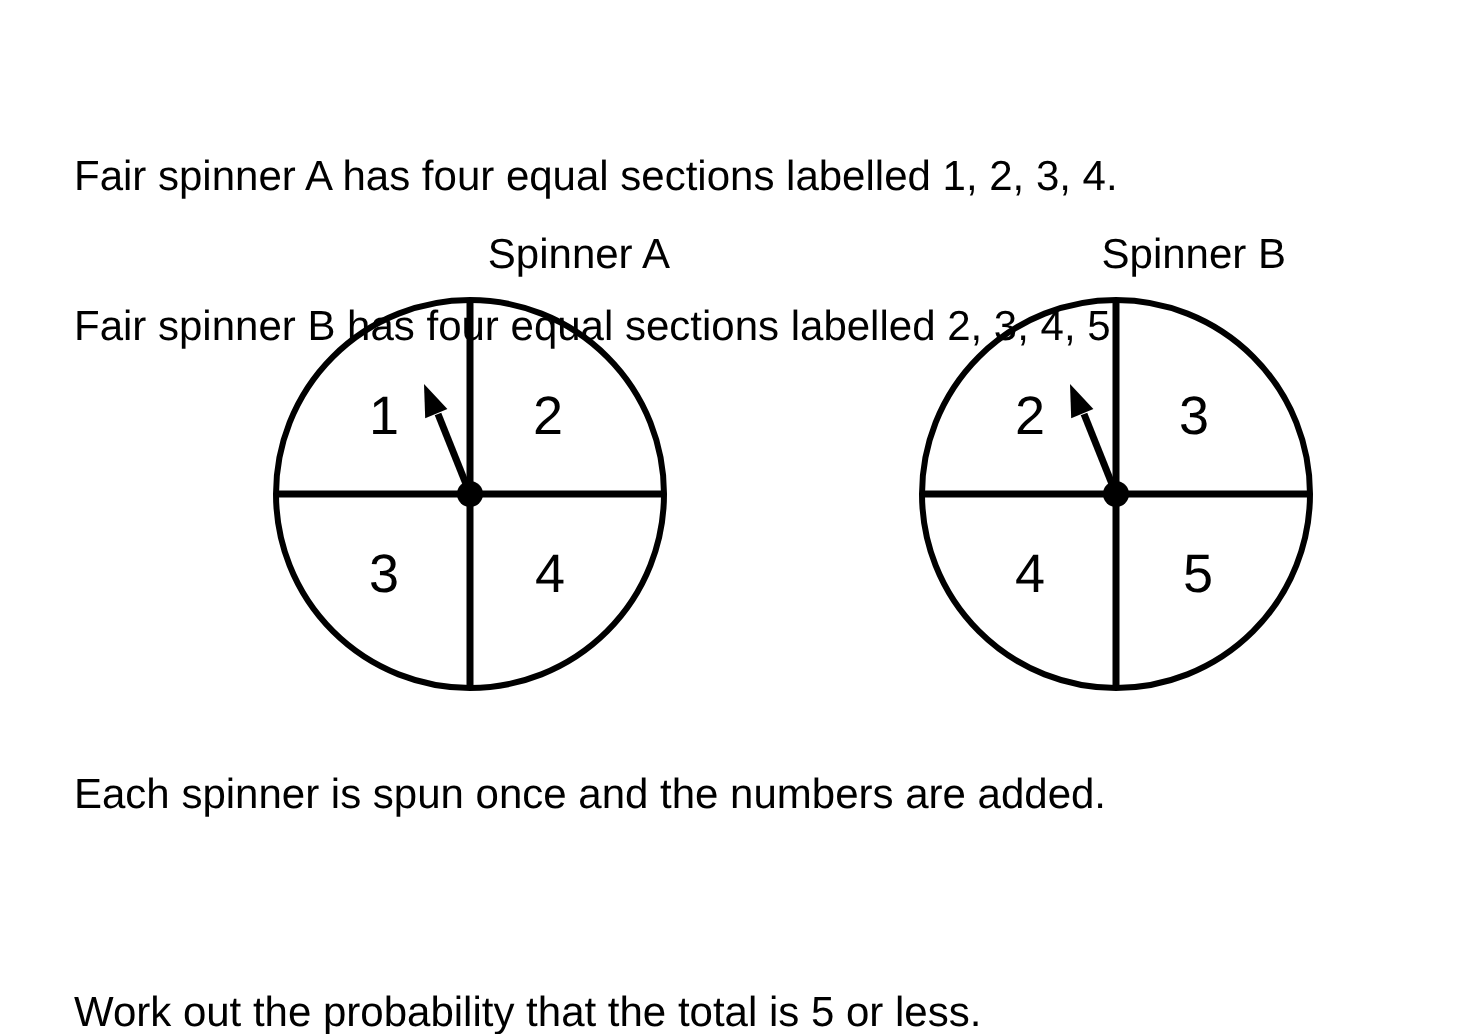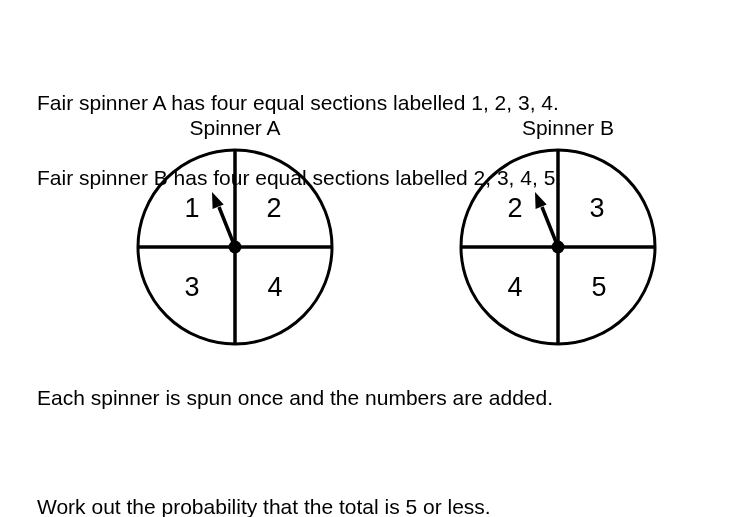--- a/index.html
+++ b/index.html
@@ -16,28 +16,28 @@
     font-family: "Liberation Sans", sans-serif;
     overflow: hidden;
   }
   .textblock {
     position: absolute;
     font-size: 21px;
     line-height: 25px;
     white-space: pre;
     color: #000;
   }
-  .intro      { left: 37px; top: 40px; }
+  .intro      { left: 37px; top: 26px; }
   .statement  { left: 37px; top: 385px; }
   .question   { left: 37px; top: 442px; line-height: 26px; }
   .spinner-title {
     position: absolute;
     top: 116px;
     width: 200px;
-    text-align: center;
+    text-align: right;
     font-size: 21px;
     color: #000;
   }
   .spinner-svg {
     position: absolute;
     top: 147px;
   }
   .num {
     font-family: "Liberation Sans", sans-serif;
     font-size: 27px;
@@ -61,21 +61,21 @@
     <line x1="3" y1="100" x2="197" y2="100" stroke="#000" stroke-width="3.5"></line>
     <line x1="100" y1="100" x2="84" y2="60" stroke="#000" stroke-width="3.5"></line>
     <polygon points="77,45 88.7,57.5 77.6,62.1" fill="#000"></polygon>
     <circle cx="100" cy="100" r="6.5" fill="#000"></circle>
     <text class="num" x="57" y="61" text-anchor="middle" dominant-baseline="central">1</text>
     <text class="num" x="139" y="61" text-anchor="middle" dominant-baseline="central">2</text>
     <text class="num" x="57" y="140" text-anchor="middle" dominant-baseline="central">3</text>
     <text class="num" x="140" y="140" text-anchor="middle" dominant-baseline="central">4</text>
   </svg>
 
-  <div class="spinner-title" style="left:468px;">Spinner B</div>
+  <div class="spinner-title" style="left:443px;">Spinner B</div>
   <svg class="spinner-svg" style="left:458px;" width="200" height="200" viewBox="0 0 200 200">
     <circle cx="100" cy="100" r="97" fill="none" stroke="#000" stroke-width="3"></circle>
     <line x1="100" y1="3" x2="100" y2="197" stroke="#000" stroke-width="3.5"></line>
     <line x1="3" y1="100" x2="197" y2="100" stroke="#000" stroke-width="3.5"></line>
     <line x1="100" y1="100" x2="84" y2="60" stroke="#000" stroke-width="3.5"></line>
     <polygon points="77,45 88.7,57.5 77.6,62.1" fill="#000"></polygon>
     <circle cx="100" cy="100" r="6.5" fill="#000"></circle>
     <text class="num" x="57" y="61" text-anchor="middle" dominant-baseline="central">2</text>
     <text class="num" x="139" y="61" text-anchor="middle" dominant-baseline="central">3</text>
     <text class="num" x="57" y="140" text-anchor="middle" dominant-baseline="central">4</text>

